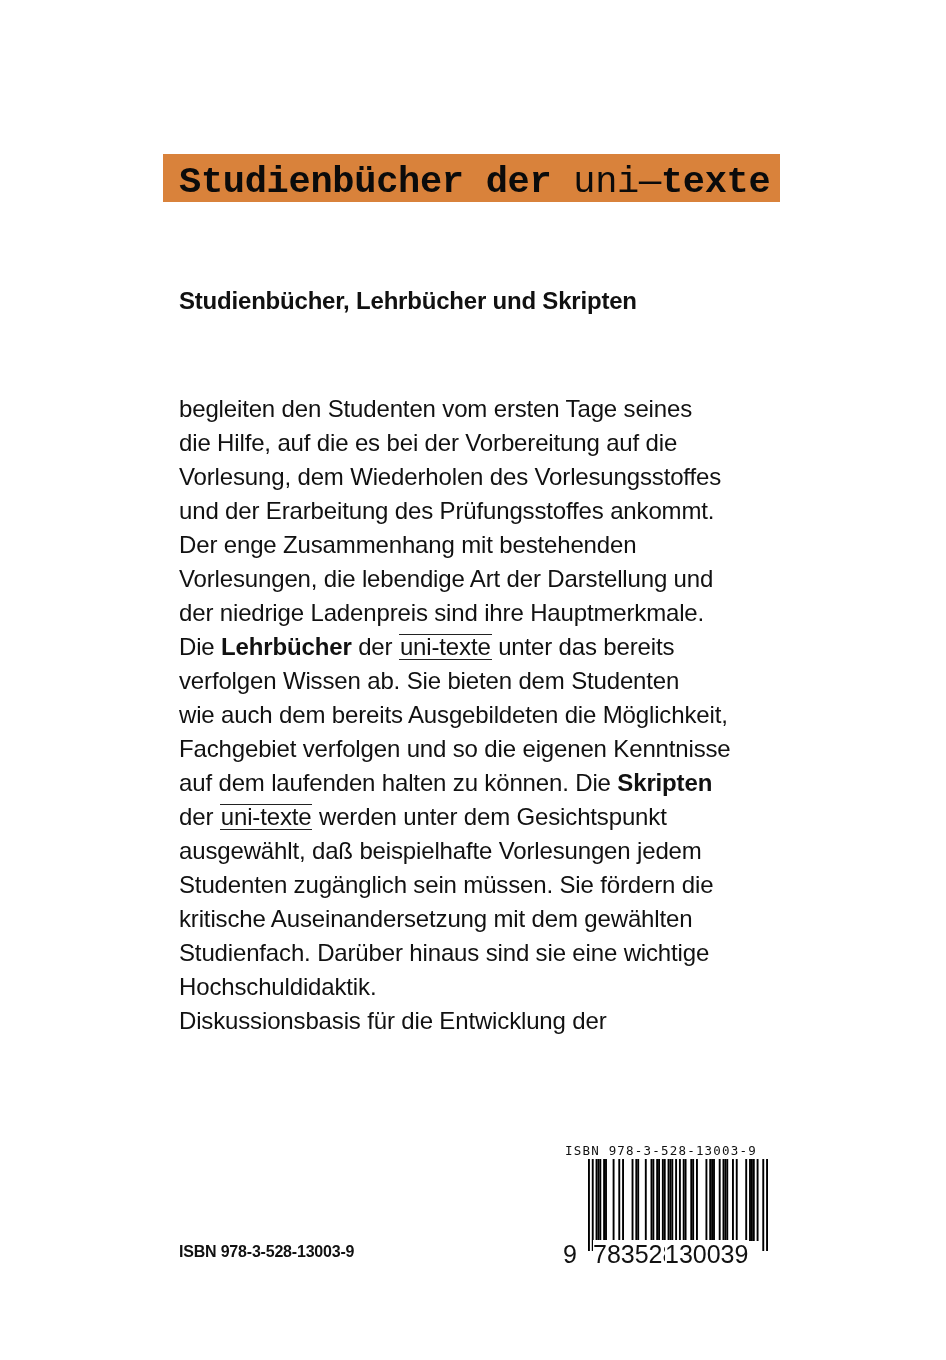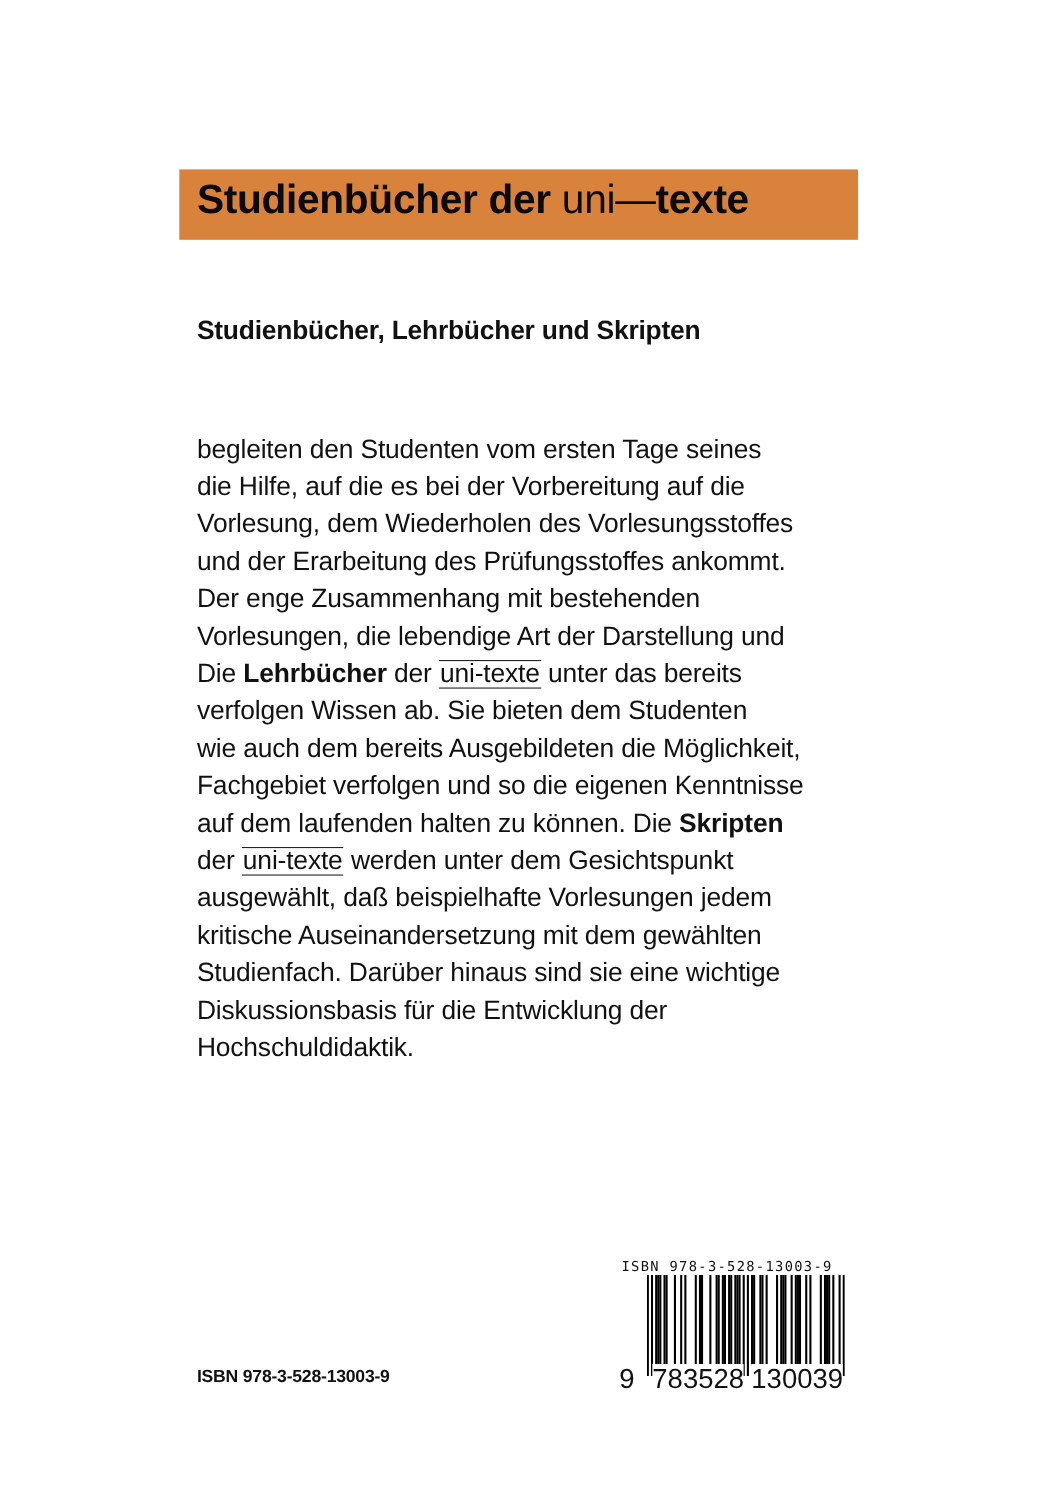--- a/index.html
+++ b/index.html
@@ -1,19 +1,19 @@
 <!DOCTYPE html>
 <html><head>
 <meta charset="utf-8">
 <style>
   html, body { margin: 0; padding: 0; background: #ffffff; }
   body { width: 946px; height: 1360px; position: relative; overflow: hidden;
          font-family: "Liberation Sans", "DejaVu Sans", sans-serif; color: #111; }
-  .banner { position: absolute; left: 163px; top: 154px; width: 617px; height: 64px;
-            background: #D9823B; }
+  .banner { position: absolute; left: 163px; top: 154px; width: 617px; height: 48px;
+            background: #D9823B; font-family: Liberation Mono, monospace; }
   .banner-title { position: absolute; left: 16px; top: 3px; font-size: 37px; font-weight: bold;
                   color: #0b0b0b; letter-spacing: -0.3px; white-space: nowrap; line-height: 50px; }
   .banner-title .light { font-weight: normal; }
   .subtitle { position: absolute; left: 179px; top: 287px; font-size: 24px; font-weight: bold;
               letter-spacing: -0.2px; white-space: nowrap; }
   .body-text { position: absolute; left: 179px; top: 392px; width: 640px; font-size: 24px;
                line-height: 34px; letter-spacing: -0.15px; }
   .body-text .line { display: block; white-space: nowrap; height: 34px; }
   .body-text b { font-weight: bold; }
   .brand { display: inline-block; border-top: 1.5px solid #222; border-bottom: 1.5px solid #222;
@@ -39,31 +39,33 @@
 
 <div class="subtitle">Studienbücher, Lehrbücher und Skripten</div>
 
 <div class="body-text" id="body-text">
     <span class="line"><span>begleiten den Studenten vom ersten Tage seines</span></span>
     <span class="line"><span>die Hilfe, auf die es bei der Vorbereitung auf die</span></span>
     <span class="line"><span>Vorlesung, dem Wiederholen des Vorlesungsstoffes</span></span>
     <span class="line"><span>und der Erarbeitung des Prüfungsstoffes ankommt.</span></span>
     <span class="line"><span>Der enge Zusammenhang mit bestehenden</span></span>
     <span class="line"><span>Vorlesungen, die lebendige Art der Darstellung und</span></span>
+    <span class="line"><span>der niedrige Ladenpreis sind ihre Hauptmerkmale.</span></span>
     <span class="line"><span>Die </span><b>Lehrbücher</b><span> der </span><span class="brand">uni-texte</span><span> unter das bereits</span></span>
     <span class="line"><span>verfolgen Wissen ab. Sie bieten dem Studenten</span></span>
     <span class="line"><span>wie auch dem bereits Ausgebildeten die Möglichkeit,</span></span>
     <span class="line"><span>Fachgebiet verfolgen und so die eigenen Kenntnisse</span></span>
     <span class="line"><span>auf dem laufenden halten zu können. Die </span><b>Skripten</b></span>
     <span class="line"><span>der </span><span class="brand">uni-texte</span><span> werden unter dem Gesichtspunkt</span></span>
     <span class="line"><span>ausgewählt, daß beispielhafte Vorlesungen jedem</span></span>
+    <span class="line"><span>Studenten zugänglich sein müssen. Sie fördern die</span></span>
     <span class="line"><span>kritische Auseinandersetzung mit dem gewählten</span></span>
     <span class="line"><span>Studienfach. Darüber hinaus sind sie eine wichtige</span></span>
+    <span class="line"><span>Hochschuldidaktik.</span></span>
     <span class="line"><span>Diskussionsbasis für die Entwicklung der</span></span>
-    <span class="line"><span>Hochschuldidaktik.</span></span>
   </div>
 
 <div class="isbn-left">ISBN 978-3-528-13003-9</div>
 
 <div class="barcode-wrap">
   <div class="barcode-top">ISBN 978-3-528-13003-9</div>
   <svg class="bars" id="bars" viewBox="0 0 95 92" preserveAspectRatio="none">
       <rect x="0" y="0" width="1" height="92" fill="#000"></rect>
       <rect x="2" y="0" width="1" height="92" fill="#000"></rect>
       <rect x="4" y="0" width="1" height="82" fill="#000"></rect>
@@ -108,15 +110,15 @@
       <rect x="85" y="0" width="1" height="82" fill="#000"></rect>
       <rect x="86" y="0" width="1" height="82" fill="#000"></rect>
       <rect x="87" y="0" width="1" height="82" fill="#000"></rect>
       <rect x="89" y="0" width="1" height="82" fill="#000"></rect>
       <rect x="92" y="0" width="1" height="92" fill="#000"></rect>
       <rect x="94" y="0" width="1" height="92" fill="#000"></rect>
     </svg>
   <div class="barcode-bottom">
     <span class="bc-digit" style="left:0px">9</span>
     <span class="bc-digit" style="left:30px">783528</span>
-    <span class="bc-digit" style="left:120px">130039</span>
+    <span class="bc-digit" style="left:102px">130039</span>
   </div>
 </div>
 
 </body></html>

